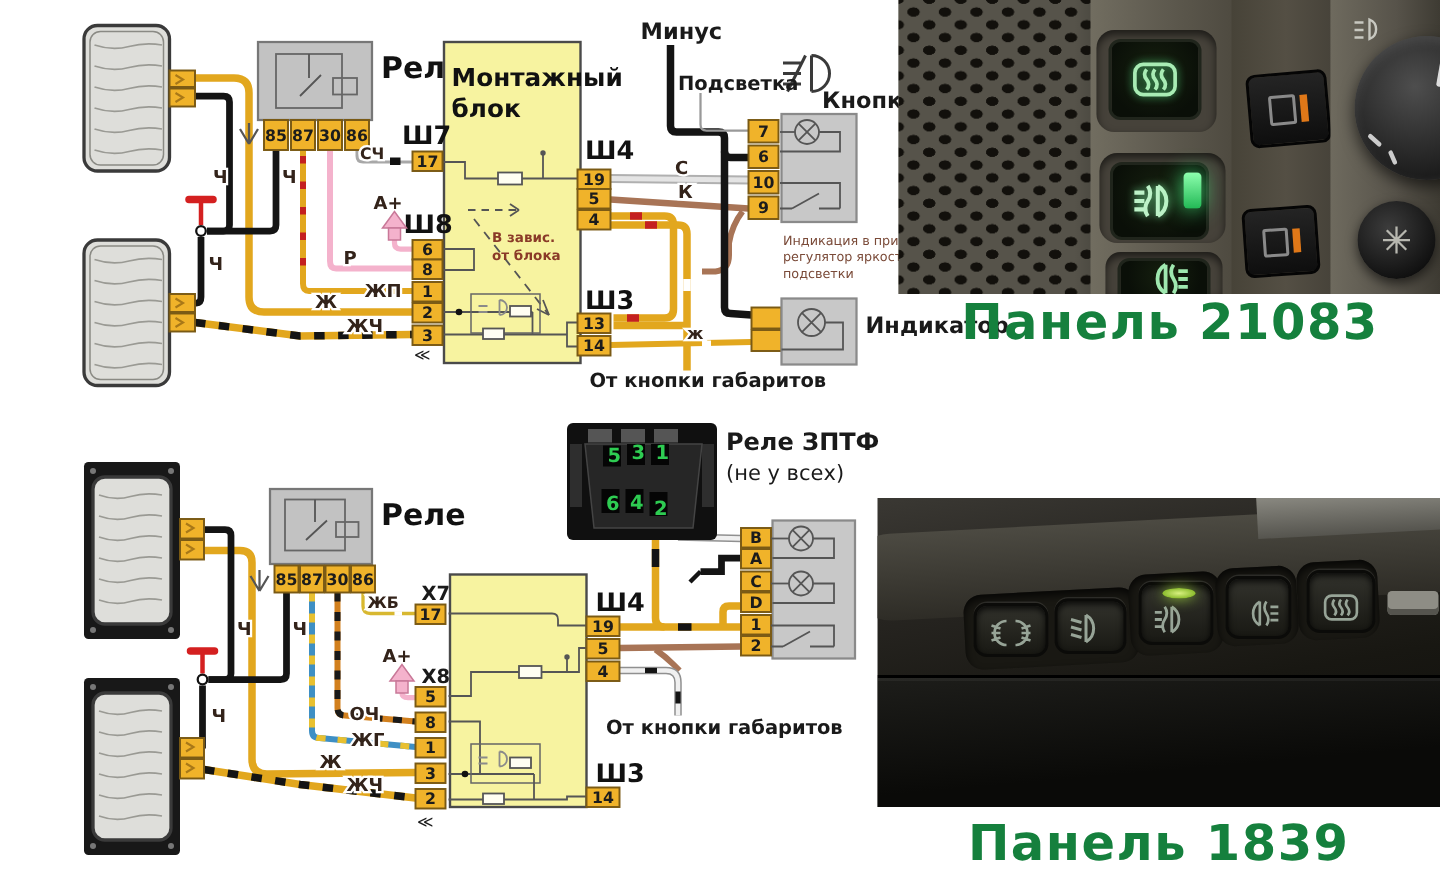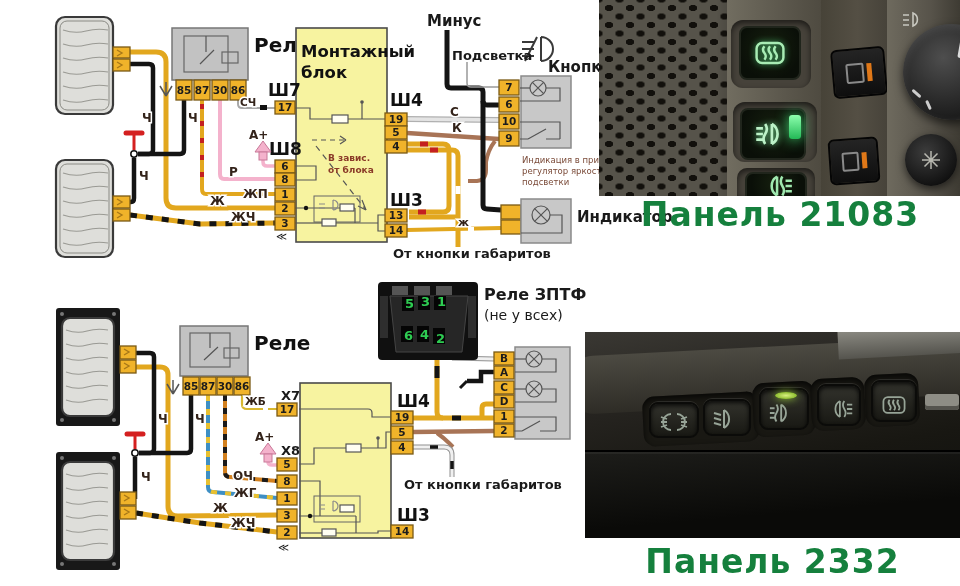--- a/index.html
+++ b/index.html
@@ -559,15 +559,15 @@
       <g stroke="#97a497" stroke-width="2" fill="none">
         <rect x="5" y="4" width="24" height="18" rx="5"></rect>
         <path d="M12,19 q2.5,-3 0,-6 q-2.5,-3 0,-6 M17,19 q2.5,-3 0,-6 q-2.5,-3 0,-6 M22,19 q2.5,-3 0,-6 q-2.5,-3 0,-6"></path>
       </g>
     </svg>
   </div>
 
   <div class="abs" style="left:340px;top:62px;width:34px;height:16px;background:#8e8d85;border-radius:3px;box-shadow:inset 0 -4px 0 #55544e;"></div>
   <div class="abs" style="left:0;top:118px;width:375px;height:88px;background:linear-gradient(175deg,#1d1d1a,#0a0a08 65%);border-top:2px solid #000;box-shadow:inset 0 2px 0 rgba(255,255,255,.05);"></div>
 </div>
-<div class="abs caption" style="left:585px;top:540px;width:375px;height:46px;line-height:44px;">Панель 2332</div>
+<div class="abs caption" style="left:585px;top:540px;width:375px;height:46px;line-height:44px;">Панель 1839</div>
 
 </div>
 
 </body></html>

